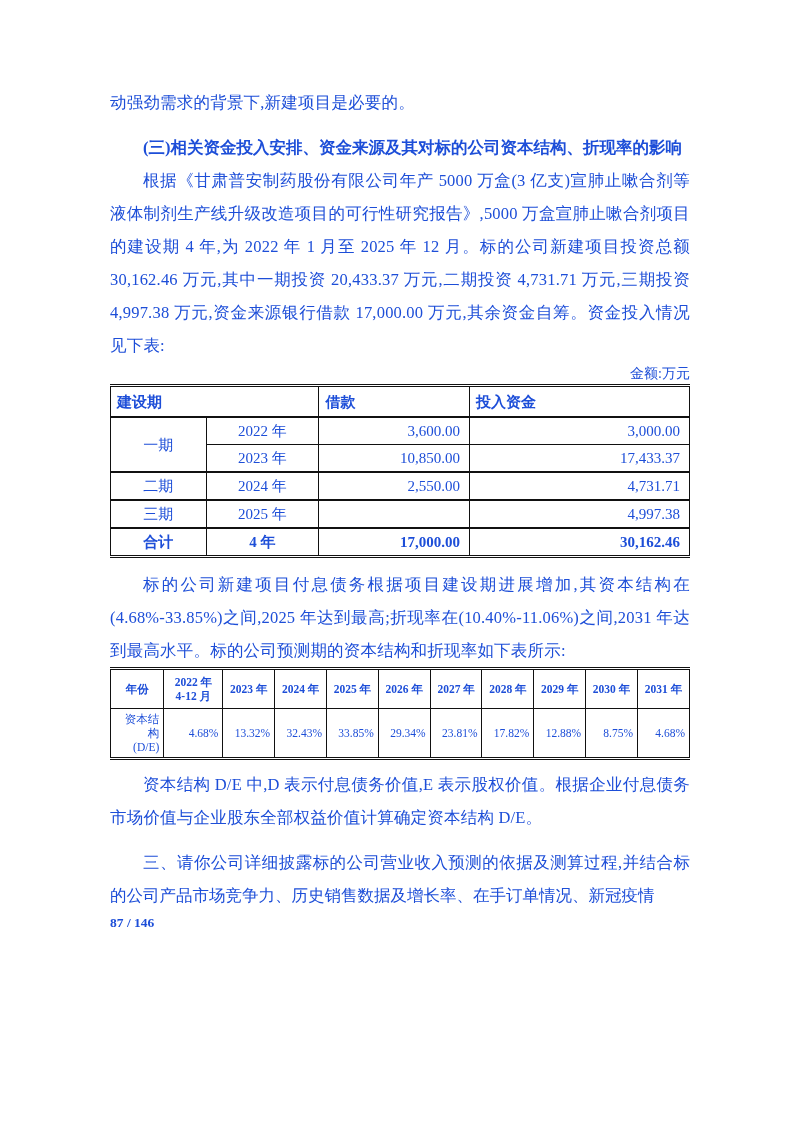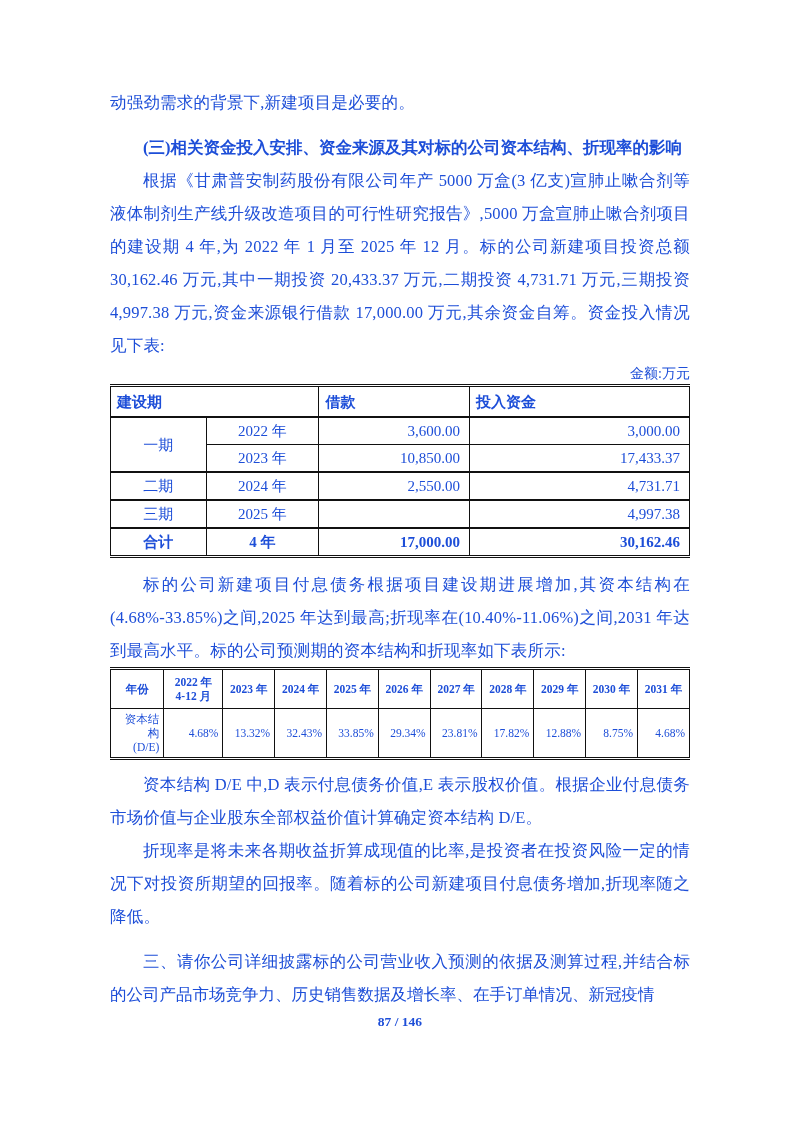--- a/index.html
+++ b/index.html
@@ -91,21 +91,21 @@
   .pre { white-space: pre-line; }
   
   .next-heading {
     font-weight: normal;
     line-height: 33px;
     margin-top: 12px;
     text-indent: 2em;
     text-align: justify;
   }
   .page-number {
-    text-align: center;
+    text-align: left;
     font-weight: bold;
     font-size: 13.5px;
     line-height: 18px;
     margin-top: 2px;
   }
 </style>
 </head>
 <body>
 
 <div class="page">
@@ -211,19 +211,18 @@
         <td class="val">12.88%</td>
         <td class="val">8.75%</td>
         <td class="val">4.68%</td>
       </tr>
     </tbody>
   </table>
 
   <p style="margin-top:8px">资本结构 D/E 中,D 表示付息债务价值,E 表示股权价值。根据企业付息债务市场价值与企业股东全部权益价值计算确定资本结构 D/E。</p>
 
 
-  <p>折现率是将未来各期收益折算成现值的比率,是投资者在投资风险一定的情况下对投资所期望的回报率。随着标的公司新建项目付息债务增加,折现率随之降低。</p>
 
   <div class="next-heading">三、请你公司详细披露标的公司营业收入预测的依据及测算过程,并结合标的公司产品市场竞争力、历史销售数据及增长率、在手订单情况、新冠疫情</div>
 
   <div class="page-number">87 / 146</div>
 
 </div>
 
 </body></html>

